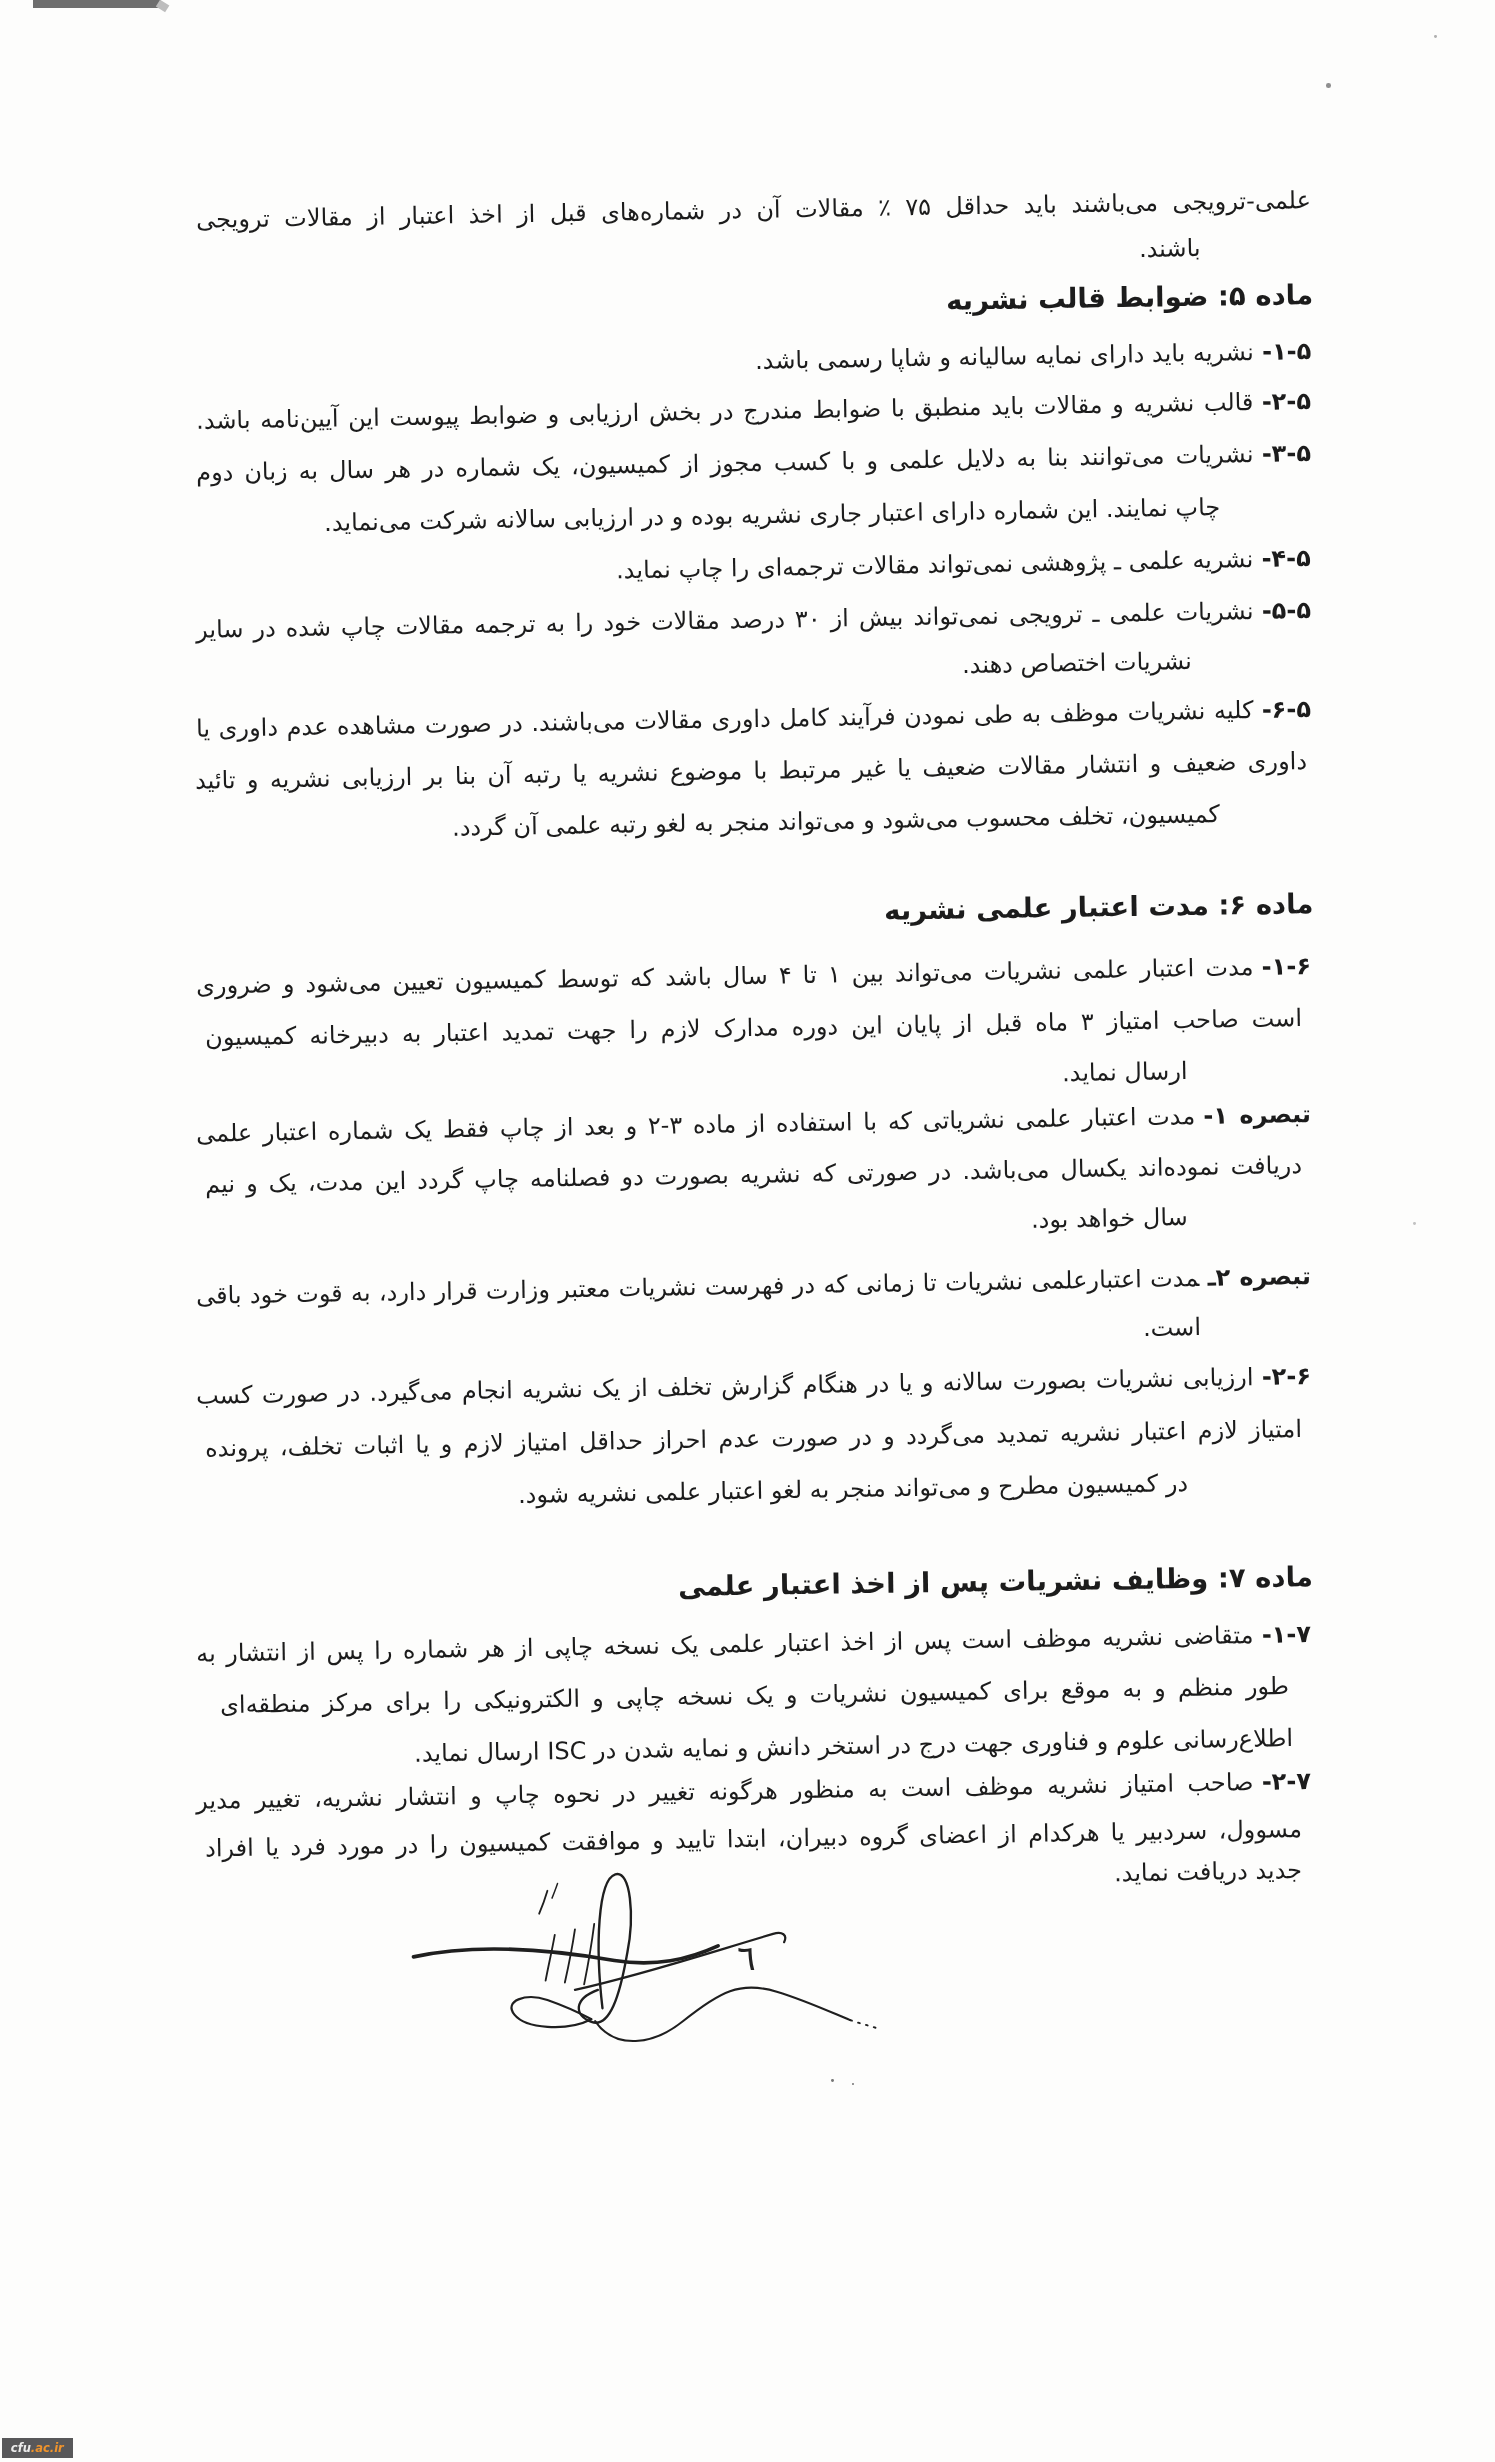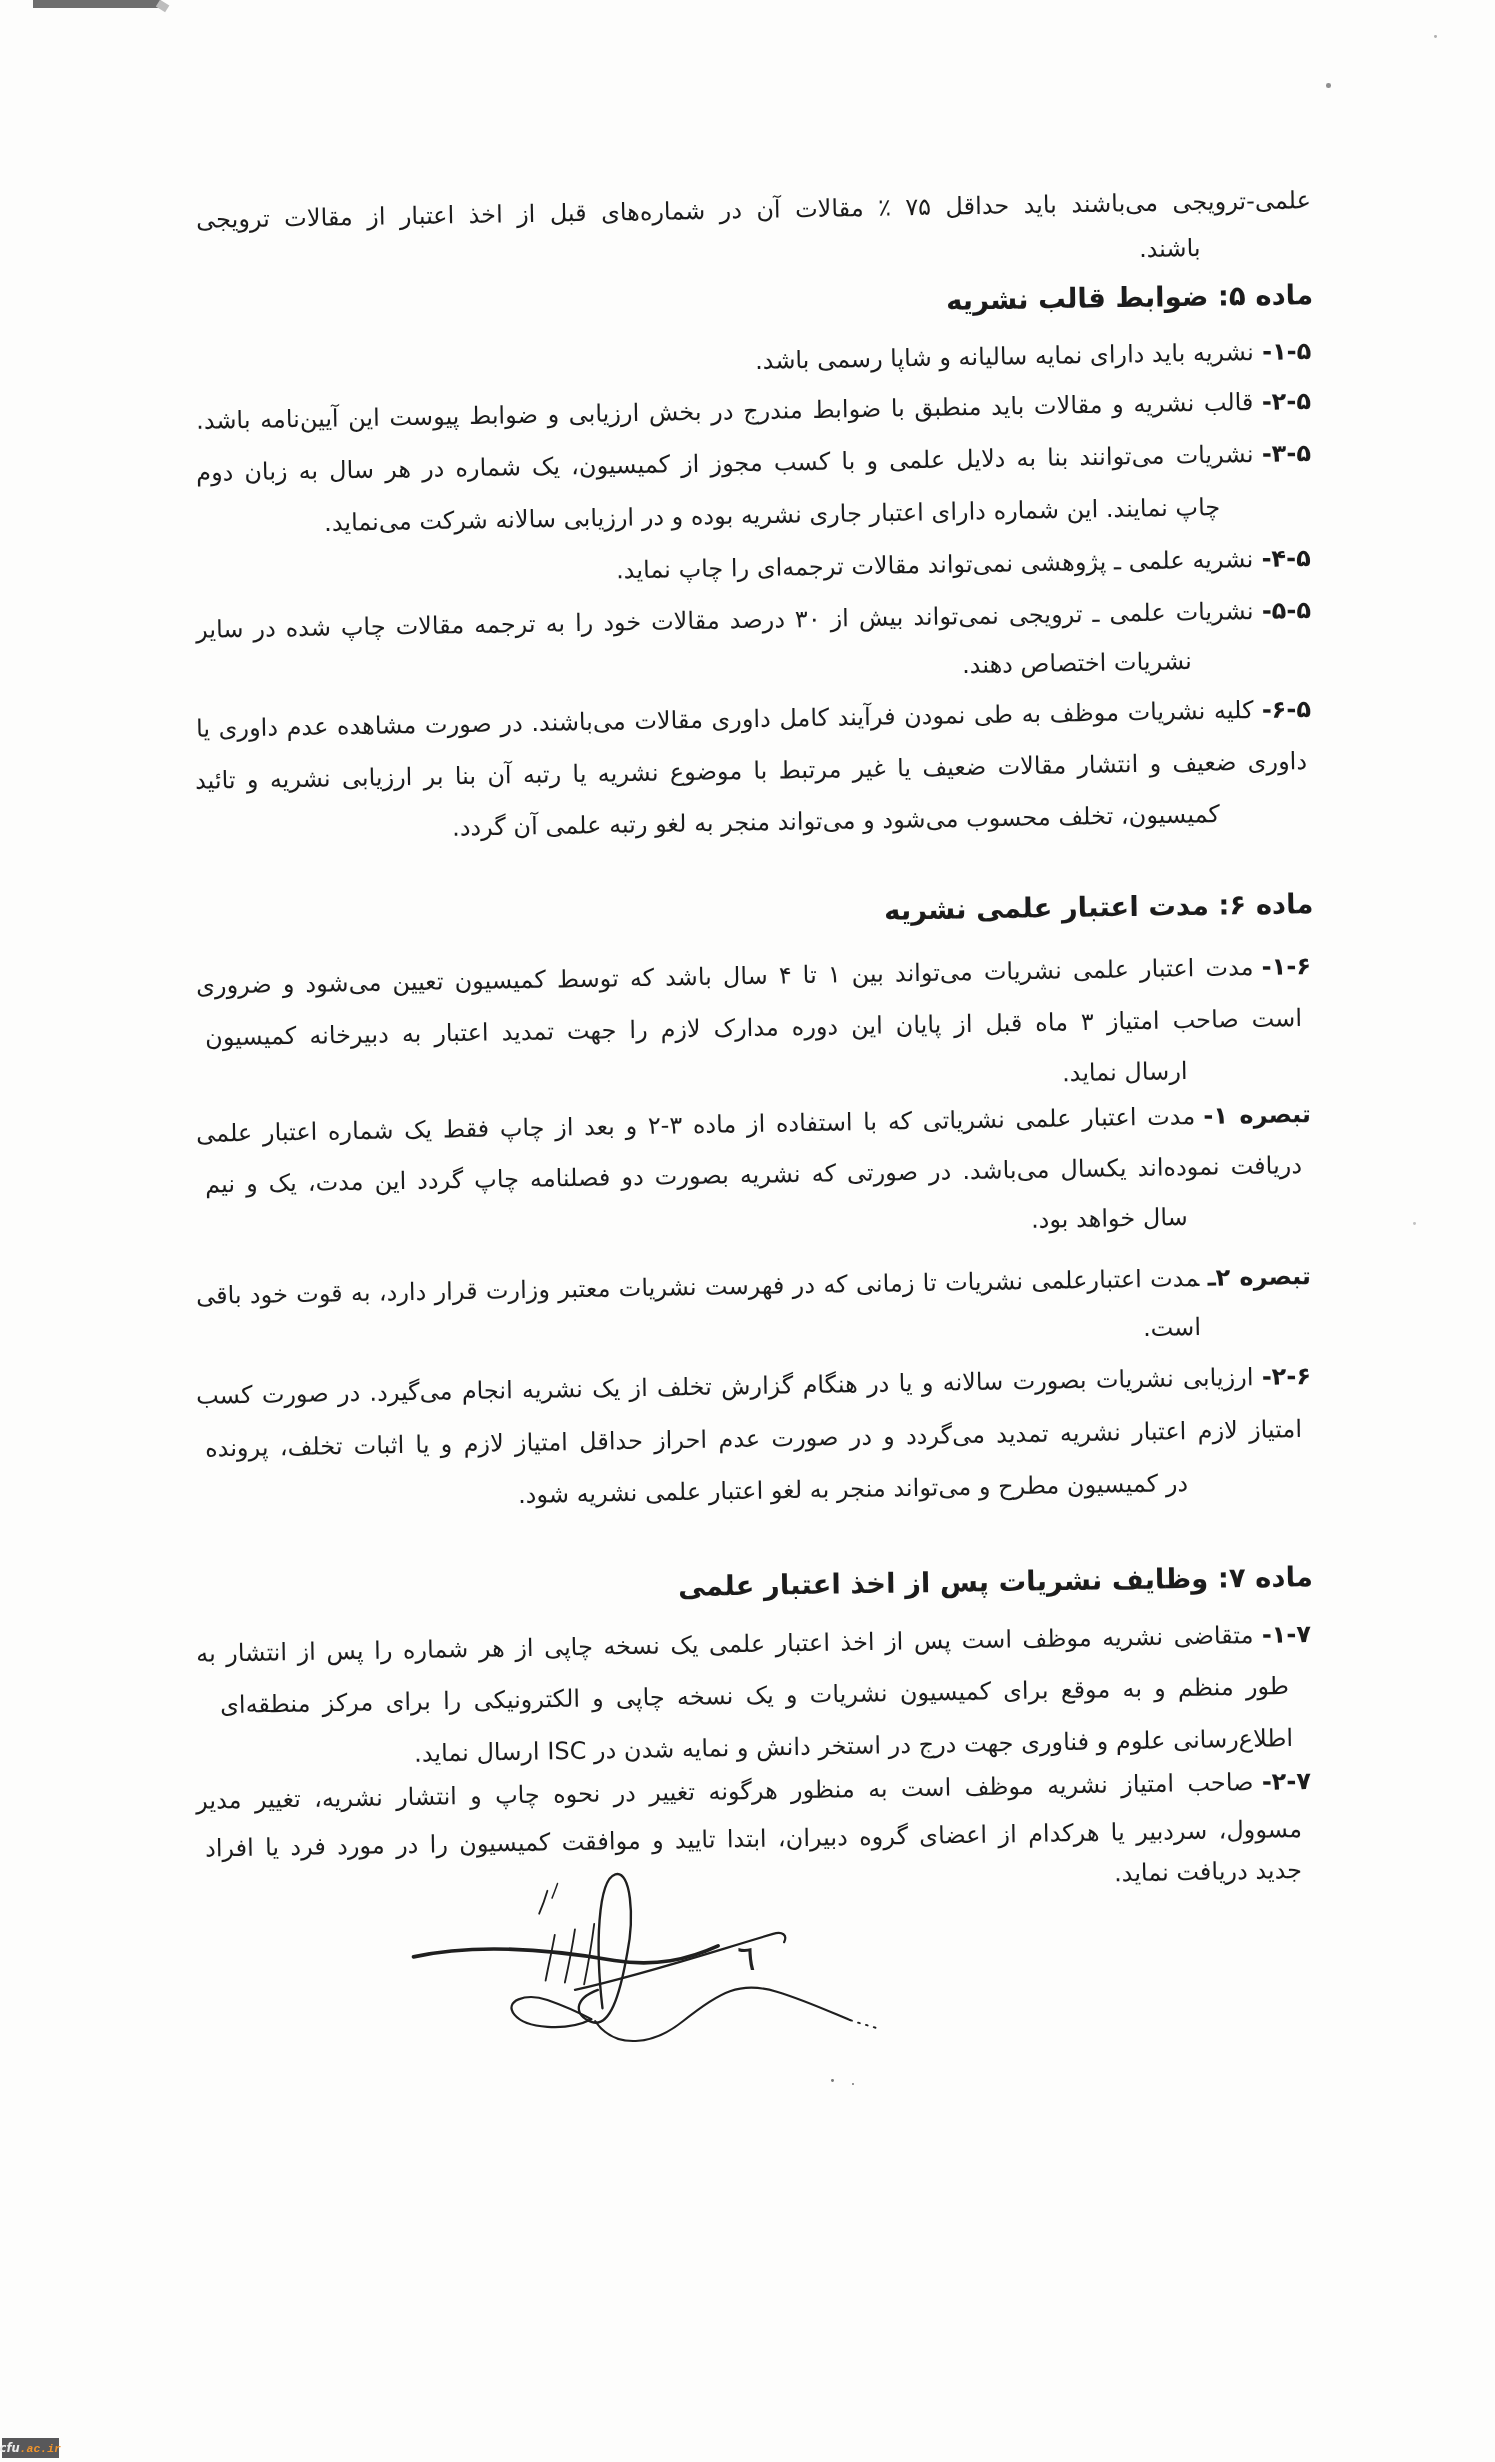--- a/index.html
+++ b/index.html
@@ -56,29 +56,29 @@
     position:absolute;left:33px;top:0;width:128px;height:8.3px;
     background:#6e6e6e;
   }
   .artifact-bar:after{
     content:"";position:absolute;right:-7.3px;top:1.8px;width:11px;height:8.3px;
     background:#bdbdbd;transform:rotate(32deg);
   }
   .speck{position:absolute;border-radius:50%;background:#8f8f8f;}
   .badge{
     position:absolute;left:1.8px;top:2438px;
-    width:57px;height:20px;
+    width:71px;height:20px;
     background:#58585a;
     display:flex;align-items:center;justify-content:center;
     font-style:italic;font-weight:700;font-size:11.5px;
     font-family:"DejaVu Sans", sans-serif;
     letter-spacing:0;
   }
   .badge .site{color:#ececec;}
-  .badge .sfx{color:#f0942c;font-family:Liberation Mono, monospace;}
+  .badge .sfx{color:#f0942c;}
 </style>
 </head>
 <body>
 
 <div class="page">
 
   <div class="artifact-bar"></div>
   <div class="speck" style="left:1326px;top:83px;width:4.6px;height:4.6px;"></div>
   <div class="speck" style="left:1434px;top:35px;width:2.8px;height:2.8px;background:#b0b0b0;"></div>
   <div class="speck" style="left:1413px;top:1222px;width:2.8px;height:2.8px;background:#c2c2c2;"></div>

